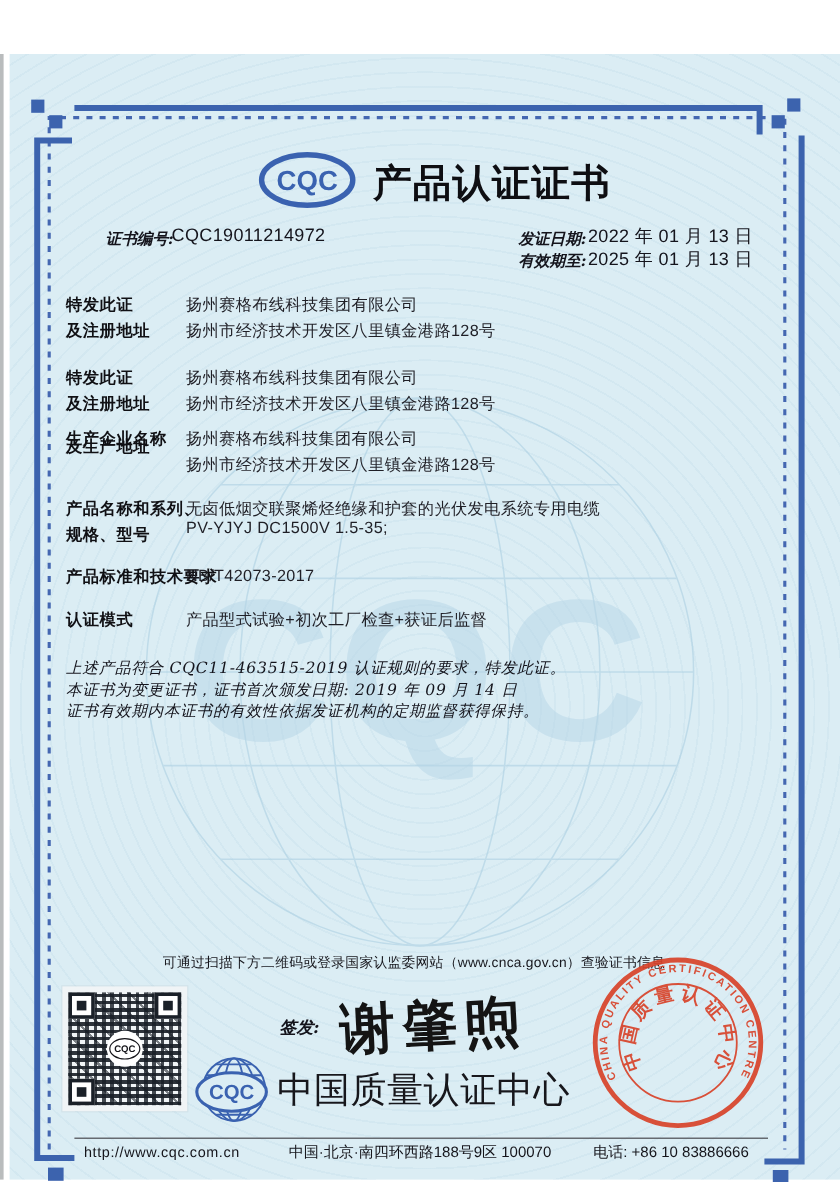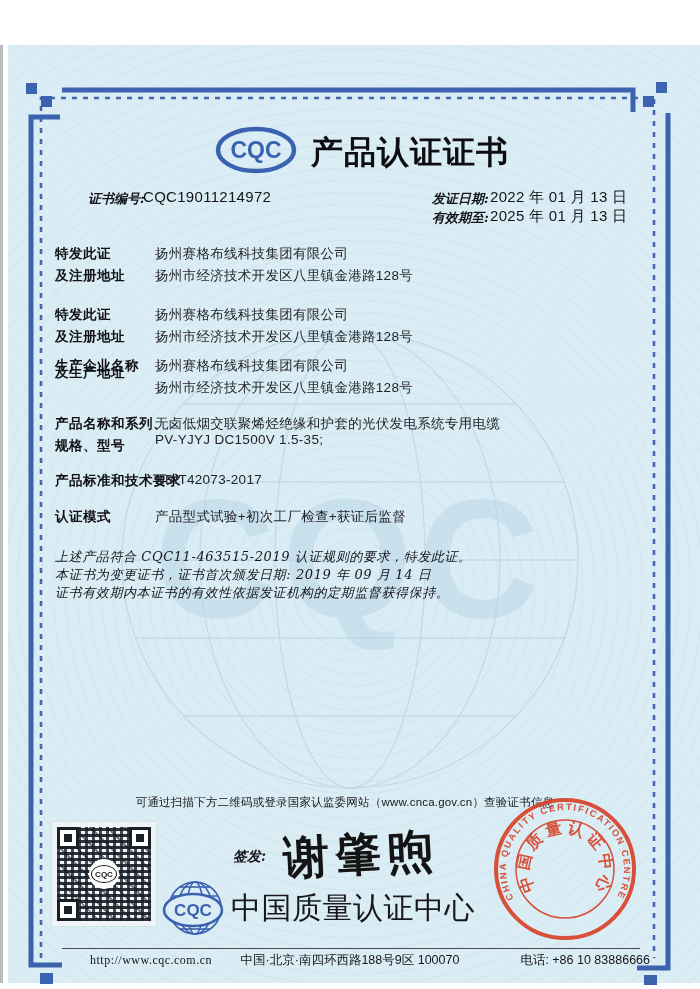--- a/index.html
+++ b/index.html
@@ -16,21 +16,21 @@
   .flabel{font-size:13.5px;font-weight:700;color:#101014;letter-spacing:0.5px;}
   .fvalue{font-size:13.5px;font-weight:400;color:#1f1f26;letter-spacing:0.3px;}
   .num{font-size:15px;color:#14141c;letter-spacing:0.3px;}
   #title{font-size:32px;font-weight:900;color:#0e0e12;letter-spacing:1px;}
   .statement{font-size:13px;letter-spacing:0.6px;}
   #verify-note{font-size:11.5px;color:#16161c;letter-spacing:0.2px;white-space:nowrap;}
   #signature-name{font-family:"DejaVu Serif","Liberation Serif",serif;font-weight:bold;
       font-size:46px;color:#141414;transform:rotate(-3deg);letter-spacing:6px;white-space:nowrap;}
   #org-name{font-size:30px;font-weight:500;color:#17171c;letter-spacing:0.5px;white-space:nowrap;}
   .footer-text{font-size:12.5px;color:#14141a;white-space:nowrap;}
-  #footer-url{font-family:Liberation Serif, serif;font-size:12px;letter-spacing:0.5px;margin-left:20px;}
+  #footer-url{font-family:Liberation Sans, sans-serif;font-size:12px;letter-spacing:0.5px;}
   #footer-rule{position:absolute;left:62px;top:948px;width:578px;height:0;border-top:1.6px solid #4a4a50;}
   
   #qr{position:absolute;left:52px;top:822px;width:104px;height:104px;background:#f0f4f6;
       box-shadow:0 0 0 1px rgba(0,0,0,0.04);}
   #qr .noise{position:absolute;inset:5px;
       background-image:
         repeating-linear-gradient(0deg, rgba(24,30,38,0.9) 0 3px, transparent 3px 6px),
         repeating-linear-gradient(90deg, rgba(24,30,38,0.8) 0 3px, transparent 3px 7px),
         repeating-linear-gradient(45deg, transparent 0 5px, rgba(24,30,38,0.55) 5px 7px, transparent 7px 12px);}
   .finder{position:absolute;width:22px;height:22px;border:3.5px solid #1a2028;background:#fff;box-sizing:border-box;}
@@ -165,14 +165,14 @@
       <line x1="20" y1="51" x2="50" y2="51"></line>
     </g>
     <ellipse cx="33" cy="32" rx="29" ry="16" fill="#dbedf4" stroke="#3a62b0" stroke-width="2.6"></ellipse>
     <text x="33" y="38" text-anchor="middle" font-size="17" font-weight="900" fill="#3a62b0">CQC</text>
   </svg>
   <div id="org-name" class="abs" style="left:231px;top:888px;">中国质量认证中心</div>
 
   <div id="footer-rule"></div>
   <div id="footer-url" class="abs footer-text" style="left:70px;top:953px;">http://www.cqc.com.cn</div>
   <div class="abs footer-text" style="left:350px;top:952px;transform:translateX(-50%);">中国·北京·南四环西路188号9区  100070</div>
-  <div class="abs footer-text" style="right:50px;top:952px;text-align:left;">电话: +86 10 83886666</div>
+  <div class="abs footer-text" style="right:76px;top:952px;text-align:left;">电话: +86 10 83886666</div>
 </div>
 
 </body></html>

